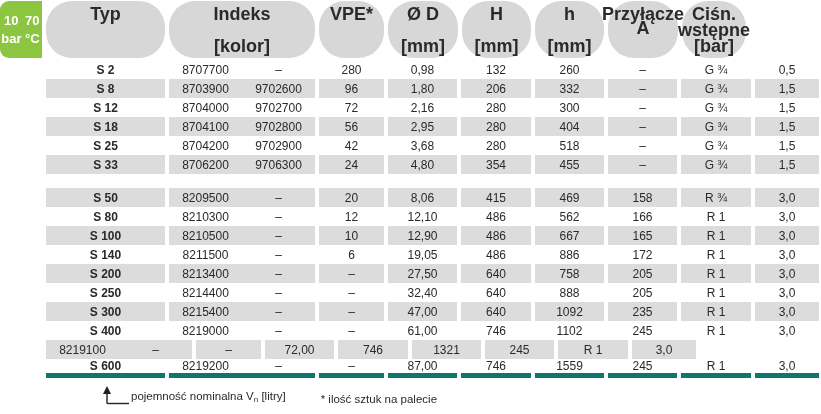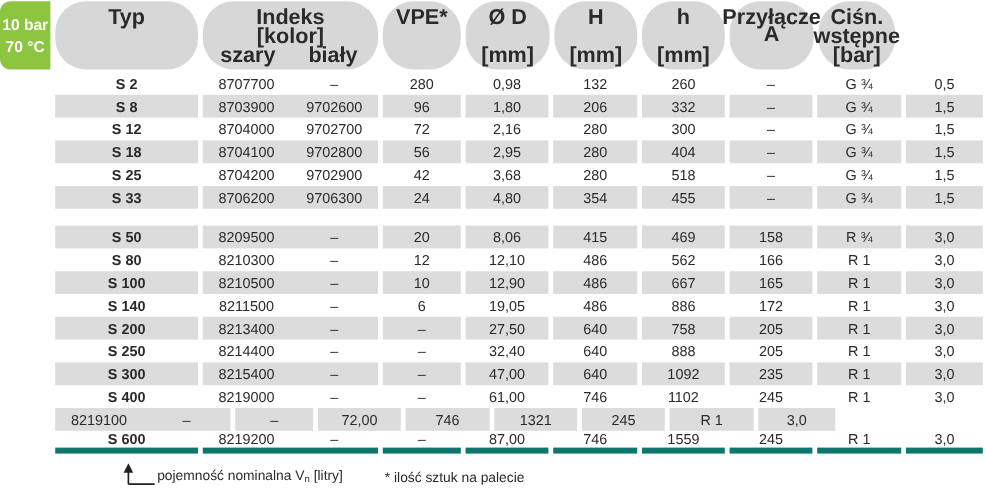--- a/index.html
+++ b/index.html
@@ -5,21 +5,21 @@
   * { margin:0; padding:0; box-sizing:border-box; }
   html,body { background:#ffffff; }
   body { font-family:"Liberation Sans","DejaVu Sans",sans-serif; color:#2a2a2a; }
   .sheet { position:relative; width:821px; height:414px; background:#ffffff; overflow:hidden; padding-top:1px; }
 
   
   .hrow { display:flex; gap:4px; height:57px; }
   .badge {
     width:42px; background:#8cc53f; border-radius:9px 0 0 9px;
     color:#ffffff; font-weight:bold; font-size:13px; line-height:1.35;
-    display:flex; flex-direction:column; justify-content:center; align-items:center;
+    display:flex; flex-direction:row; justify-content:center; align-items:center;
     text-align:center;
   }
   .hc {
     background:#d7d7d7; font-weight:bold; font-size:18px; line-height:14px;
     display:flex; flex-direction:column; align-items:center;
     padding:6px 2px 5px; text-align:center;border-radius:26px;
   }
   .hc.spread { justify-content:space-between; }
   .halves { display:flex; width:100%; }
   .halves span { width:50%; text-align:center; }
@@ -62,24 +62,20 @@
     <div class="badge">
       <div>10 bar</div>
       <div>70 °C</div>
     </div>
     <div class="hc c-typ">
       <span>Typ</span>
     </div>
     <div class="hc c-ind spread">
       <span>Indeks</span>
       <span>[kolor]</span>
-      <span class="halves">
-        <span>szary</span>
-        <span>biały</span>
-      </span>
     </div>
     <div class="hc c-vpe">
       <span>VPE*</span>
     </div>
     <div class="hc c-od spread">
       <span>Ø D</span>
       <span>[mm]</span>
     </div>
     <div class="hc c-hh spread">
       <span>H</span>

